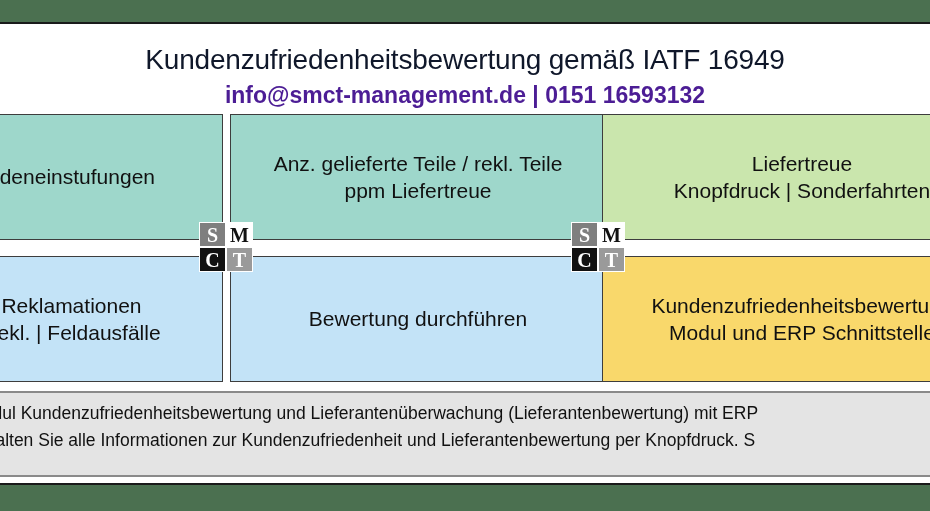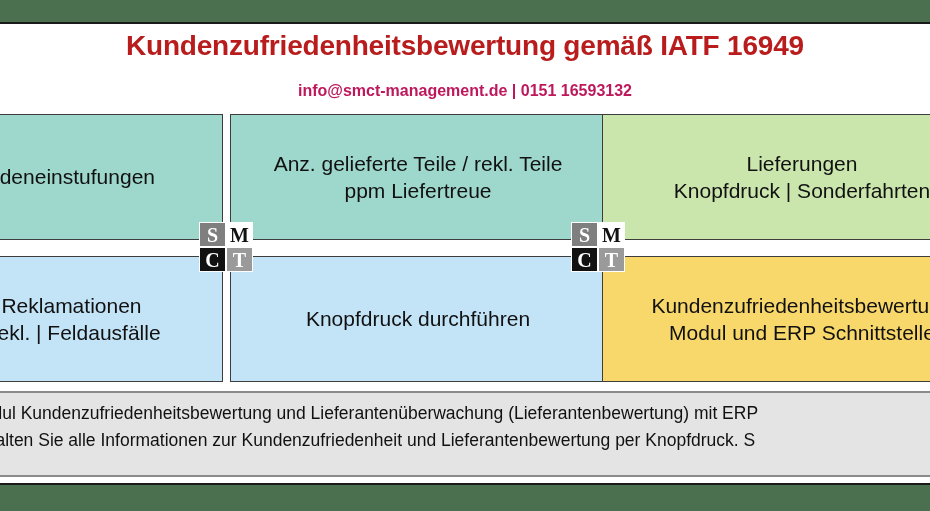--- a/index.html
+++ b/index.html
@@ -45,33 +45,33 @@
     position: absolute;
     left: 0;
     top: 24px;
     width: 930px;
     height: 84px;
     text-align: center;
     background: #ffffff;
   }
   .header-title {
     margin: 0;
+    padding-top: 20px;
+    font-size: 28px;
+    font-weight: normal;
+    color: #0f172a;
+    letter-spacing: -0.2px;
+    white-space: nowrap;
+  }
+  .header-sub {
+    margin: 0;
     padding-top: 6px;
-    font-size: 28px;
+    font-size: 23px;
     font-weight: bold;
-    color: #b91c1c;
-    letter-spacing: -0.2px;
-    white-space: nowrap;
-  }
-  .header-sub {
-    margin: 14px;
-    padding-top: 6px;
-    font-size: 16px;
-    font-weight: bold;
-    color: #be185d;
+    color: #4c1d95;
     white-space: nowrap;
   }
 
   
   .box {
     position: absolute;
     border: 1.5px solid #3d3d3d;
     box-sizing: border-box;
     display: flex;
     align-items: center;
@@ -172,35 +172,35 @@
 
   <div class="box row-top col-2 fill-teal">
     <span>
       <span class="box-label">Anz. gelieferte Teile / rekl. Teile</span>
       <span class="box-label">ppm Liefertreue</span>
     </span>
   </div>
 
   <div class="box row-top col-3 fill-green">
     <span>
-      <span class="box-label">Lieferungen</span>
+      <span class="box-label">Liefertreue</span>
       <span class="box-label">Knopfdruck | Sonderfahrten</span>
     </span>
   </div>
 
   <div class="box row-bot col-1 fill-blue">
     <span>
       <span class="box-label">Reklamationen</span>
       <span class="box-label">Rekl. | Feldausfälle</span>
     </span>
   </div>
 
   <div class="box row-bot col-2 fill-blue">
     <span>
-      <span class="box-label">Knopfdruck durchführen</span>
+      <span class="box-label">Bewertung durchführen</span>
     </span>
   </div>
 
   <div class="box row-bot col-3 fill-yellow">
     <span>
 
       <span class="box-label">Kundenzufriedenheitsbewertung</span>
       <span class="box-label">Modul und ERP Schnittstelle</span>
     </span>
   </div>

